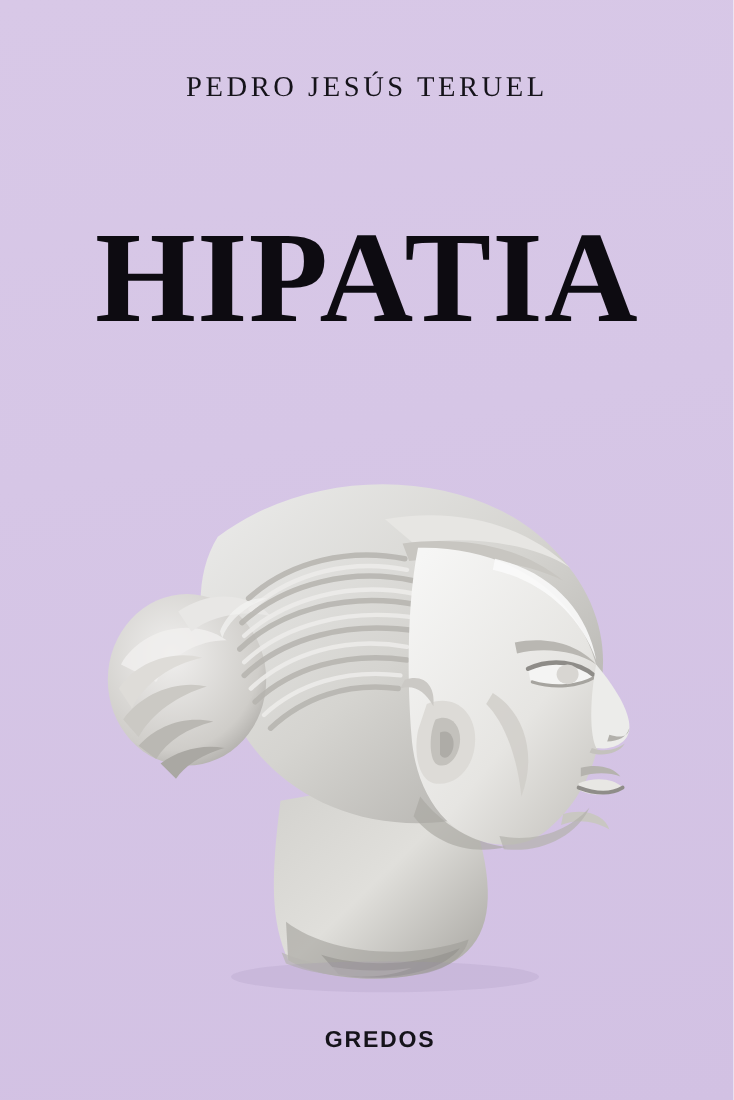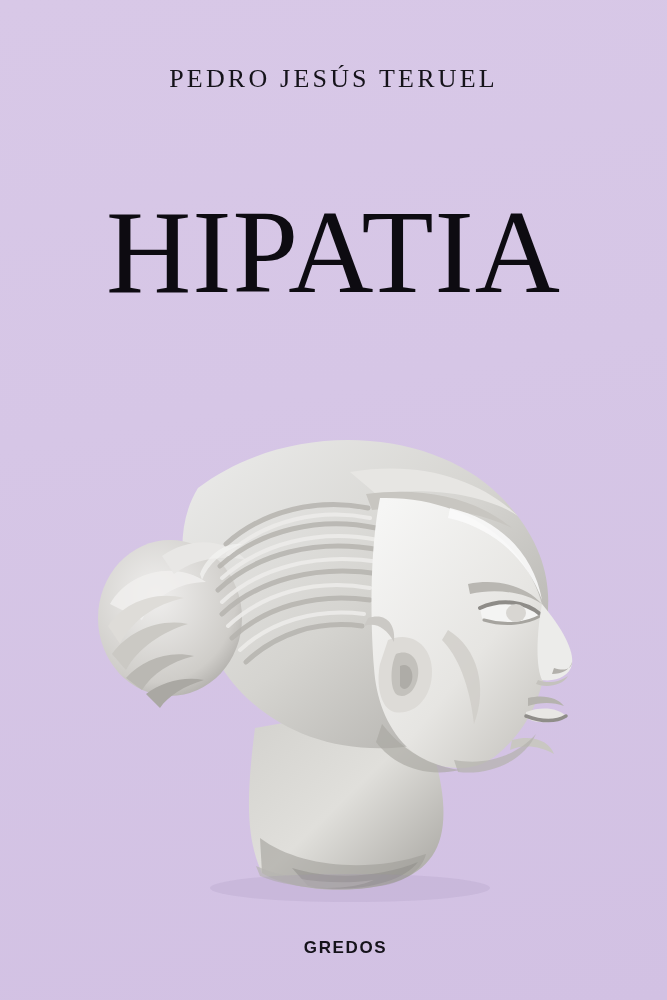--- a/index.html
+++ b/index.html
@@ -39,21 +39,21 @@
     position: absolute;
     top: 112px;
     left: 0;
     right: 0;
     text-align: center;
     font-family: "Liberation Serif", serif;
     font-size: 118px;
     line-height: 1.05;
     letter-spacing: 1px;
     color: #0d0b11;
-    font-weight: 400;
+    font-weight: 700;
   }
 
   .subtitle {
     position: absolute;
     top: 258px;
     left: 70px;
     right: 70px;
     text-align: center;
     font-family: "Liberation Sans", sans-serif;
     font-size: 23px;
@@ -63,21 +63,21 @@
   }
 
   
   .publisher {
     position: absolute;
     bottom: 42px;
     left: 0;
     right: 0;
     text-align: center;
     font-family: "Liberation Sans", sans-serif;
-    font-size: 17px;
+    font-size: 21px;
     font-weight: 700;
     letter-spacing: 1.6px;
     color: #15131a;
     padding-left: 24px;
   }
 
   
   .sculpture {
     position: absolute;
     top: 368px;

